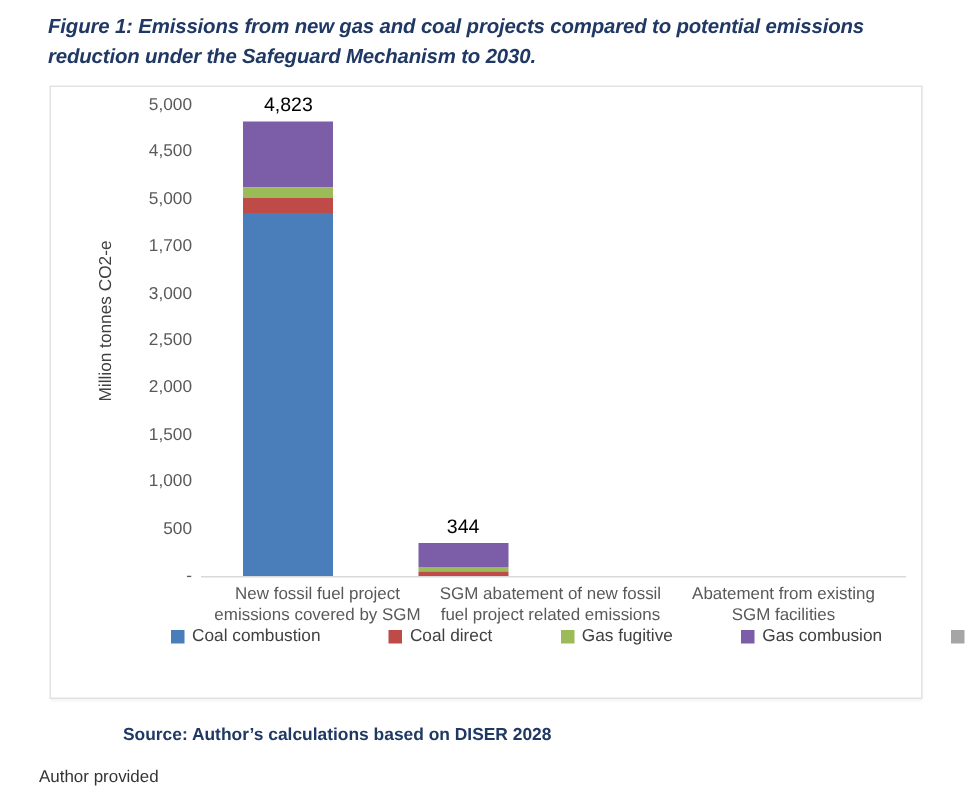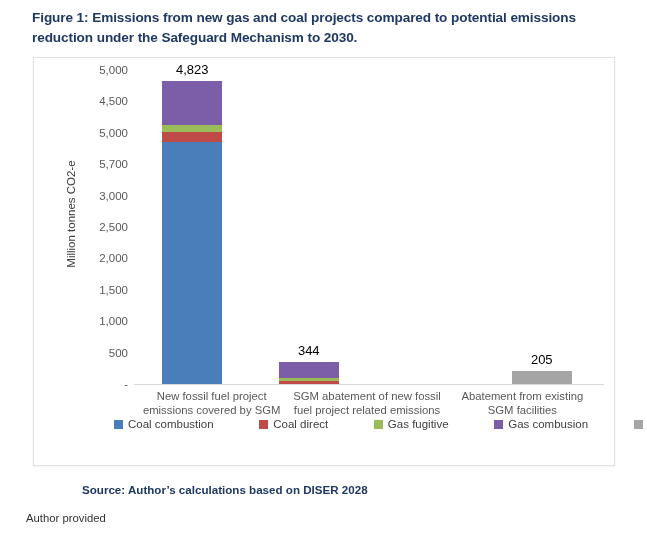--- a/index.html
+++ b/index.html
@@ -11,20 +11,21 @@
   }
   #page{position:relative;width:647px;height:533px;}
 
   
   .fig-title{
     position:absolute;
     left:32px;top:8px;width:590px;
     font-size:13.6px;font-weight:bold;line-height:1.45;
     color:#1F3864;
     letter-spacing:-0.1px;
+    font-style:italic;
   }
 
   
   .chart-box{
     position:absolute;
     left:33px;top:57px;
     width:582px;height:409px;
     background:#ffffff;
     border:1px solid #E2E2E2;
     box-shadow:0 1px 2px rgba(0,0,0,.05);
@@ -141,21 +142,21 @@
   <div class="fig-title">Figure 1: Emissions from new gas and coal projects compared to potential emissions reduction under the Safeguard Mechanism to 2030.</div>
 
   <div class="chart-box">
 
     <div class="yaxis-title">Million tonnes CO2-e</div>
 
     <div id="yticks">
         <div class="ytick" style="top: 7px;">5,000</div>
         <div class="ytick" style="top: 38.4px;">4,500</div>
         <div class="ytick" style="top: 69.8px;">5,000</div>
-        <div class="ytick" style="top: 101.2px;">5,700</div>
+        <div class="ytick" style="top: 101.2px;">1,700</div>
         <div class="ytick" style="top: 132.6px;">3,000</div>
         <div class="ytick" style="top: 164px;">2,500</div>
         <div class="ytick" style="top: 195.4px;">2,000</div>
         <div class="ytick" style="top: 226.8px;">1,500</div>
         <div class="ytick" style="top: 258.2px;">1,000</div>
         <div class="ytick" style="top: 289.6px;">500</div>
         <div class="ytick" style="top: 321px;">-</div>
       </div>
 
     <div class="plot" id="plot">
@@ -169,26 +170,20 @@
           <div class="bar-label" style="bottom: 306.884px;">4,823</div>
         </div>
         <div class="col" style="left: 116.5px; width: 116.5px;">
           <div class="bar">
             <div class="seg" style="height: 2.826px; background: rgb(190, 75, 72);"></div>
             <div class="seg" style="height: 2.826px; background: rgb(155, 187, 89);"></div>
             <div class="seg" style="height: 15.9512px; background: rgb(123, 94, 167);"></div>
           </div>
           <div class="bar-label" style="bottom: 25.6032px;">344</div>
         </div>
-        <div class="col" style="left: 349.5px; width: 116.5px;">
-          <div class="bar">
-            <div class="seg" style="height: 12.874px; background: rgb(165, 165, 165);"></div>
-          </div>
-          <div class="bar-label" style="bottom: 16.874px;">205</div>
-        </div>
       </div>
     <div class="baseline"></div>
 
     <div class="xlabels" id="xlabels">
         <div class="xlabel">New fossil fuel project emissions covered by SGM</div>
         <div class="xlabel">SGM abatement of new fossil fuel project related emissions</div>
         <div class="xlabel">Abatement from existing SGM facilities</div>
       </div>
 
     <div class="legend" id="legend">

